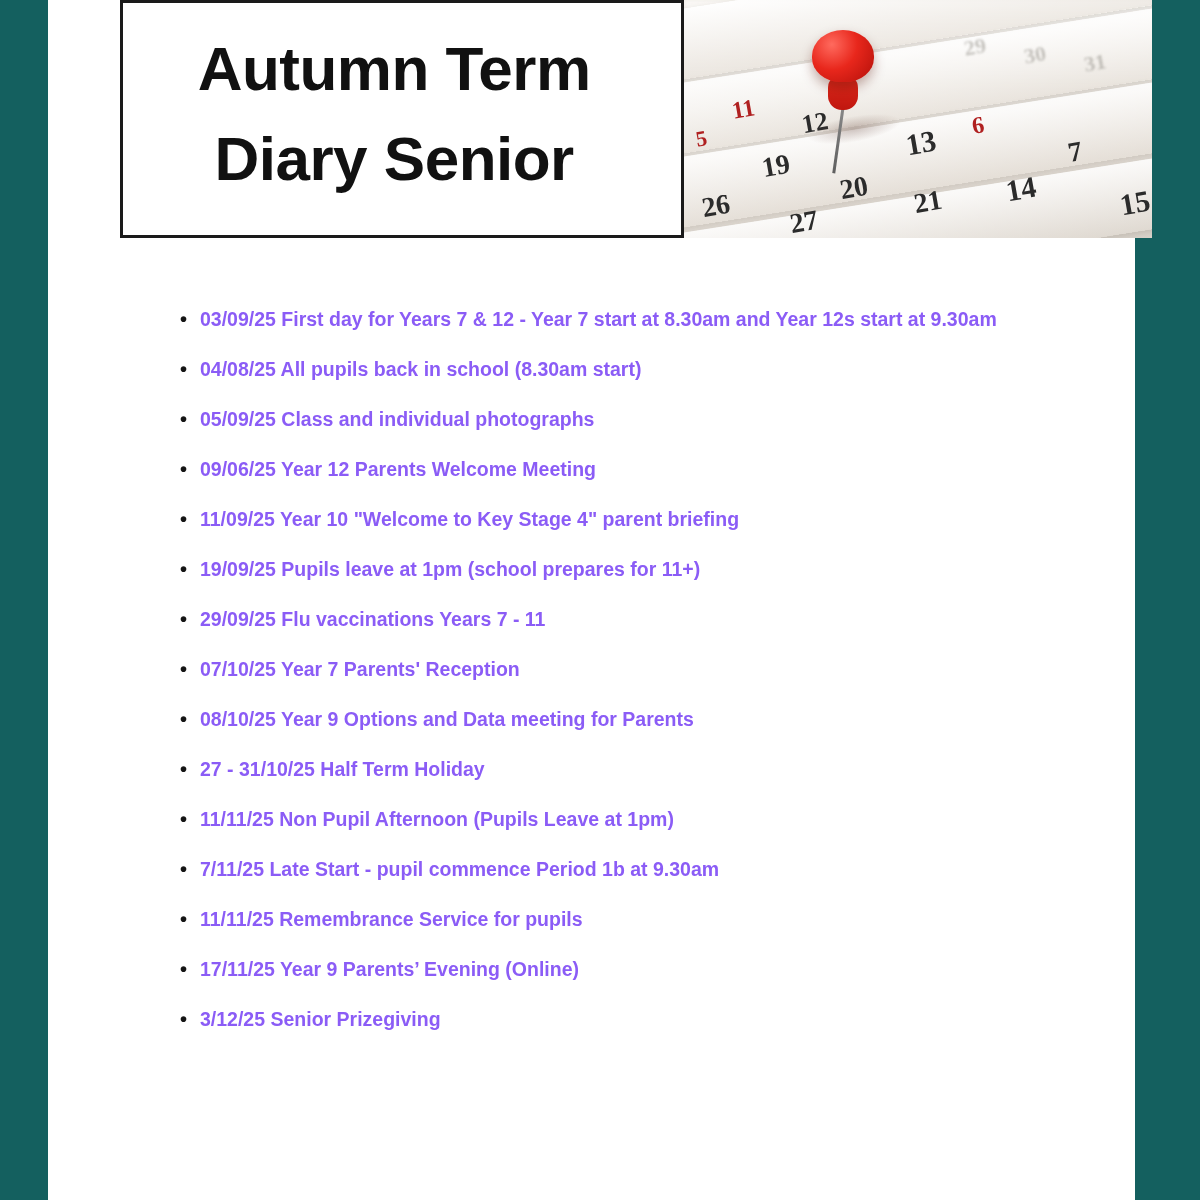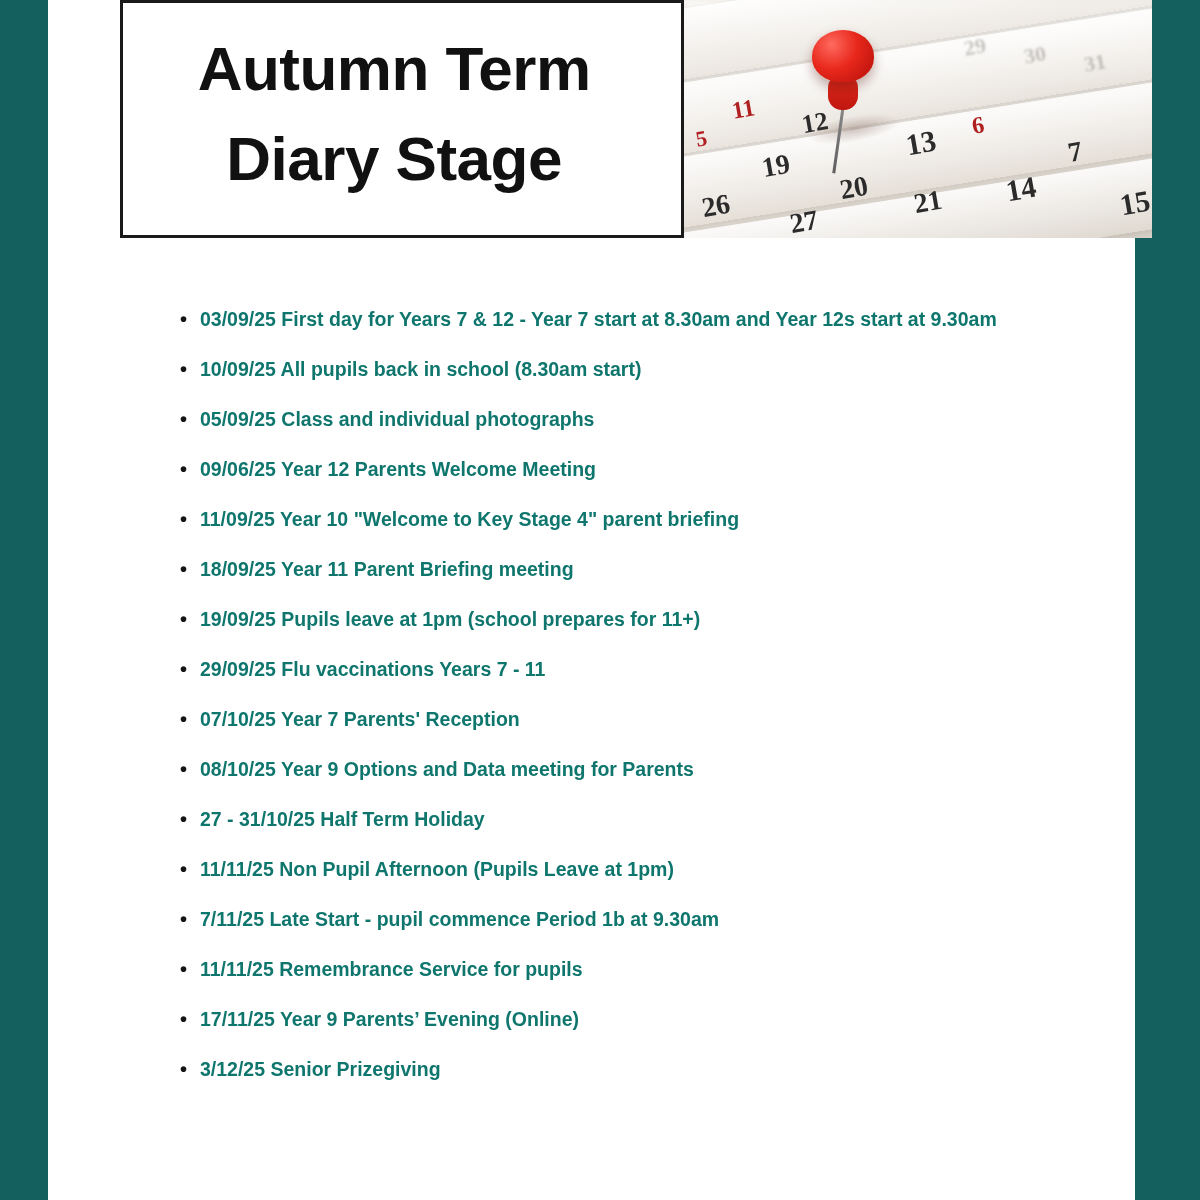--- a/index.html
+++ b/index.html
@@ -130,42 +130,42 @@
     list-style: none;
   }
   .list li {
     position: relative;
     padding: 0 48px 0 152px;
     margin-bottom: 0;
     height: 50px;
     line-height: 50px;
     font-size: 19.5px;
     font-weight: bold;
-    color: #0f766e;
+    color: #8b5cf6;
     white-space: nowrap;
   }
   .list li::before {
     content: "\2022";
     position: absolute;
     left: 132px;
     top: 0;
     font-size: 20px;
     color: #141414;
   }
 </style>
 </head>
 <body>
 
 <div class="page">
 
   <div class="header">
 
     <div class="title-box">
       <div class="title-line">Autumn Term</div>
-      <div class="title-line">Diary Stage</div>
+      <div class="title-line">Diary Senior</div>
     </div>
 
     <div class="photo">
       <div class="blurtop"></div>
       <div class="band b1"></div>
       <div class="band b2"></div>
       <div class="band b3"></div>
       <div class="band b4"></div>
 
       <div class="num faint" style="left:280px; top:34px; font-size:22px;">29</div>
@@ -190,25 +190,24 @@
         <div class="shadow"></div>
         <div class="needle"></div>
         <div class="neck"></div>
         <div class="head"></div>
       </div>
     </div>
   </div>
 
   <ul class="list">
     <li>03/09/25 First day for Years 7 &amp; 12 - Year 7 start at 8.30am and Year 12s start at 9.30am</li>
-    <li>10/09/25 All pupils back in school (8.30am start)</li>
+    <li>04/08/25 All pupils back in school (8.30am start)</li>
     <li>05/09/25 Class and individual photographs</li>
     <li>09/06/25 Year 12 Parents Welcome Meeting</li>
     <li>11/09/25 Year 10 "Welcome to Key Stage 4" parent briefing</li>
-    <li>18/09/25 Year 11 Parent Briefing meeting</li>
     <li>19/09/25 Pupils leave at 1pm (school prepares for 11+)</li>
     <li>29/09/25 Flu vaccinations Years 7 - 11</li>
     <li>07/10/25 Year 7 Parents' Reception</li>
     <li>08/10/25 Year 9 Options and Data meeting for Parents</li>
     <li>27 - 31/10/25 Half Term Holiday</li>
     <li>11/11/25 Non Pupil Afternoon (Pupils Leave at 1pm)</li>
     <li>7/11/25 Late Start - pupil commence Period 1b at 9.30am</li>
     <li>11/11/25 Remembrance Service for pupils</li>
     <li>17/11/25 Year 9 Parents’ Evening (Online)</li>
     <li>3/12/25 Senior Prizegiving</li>

